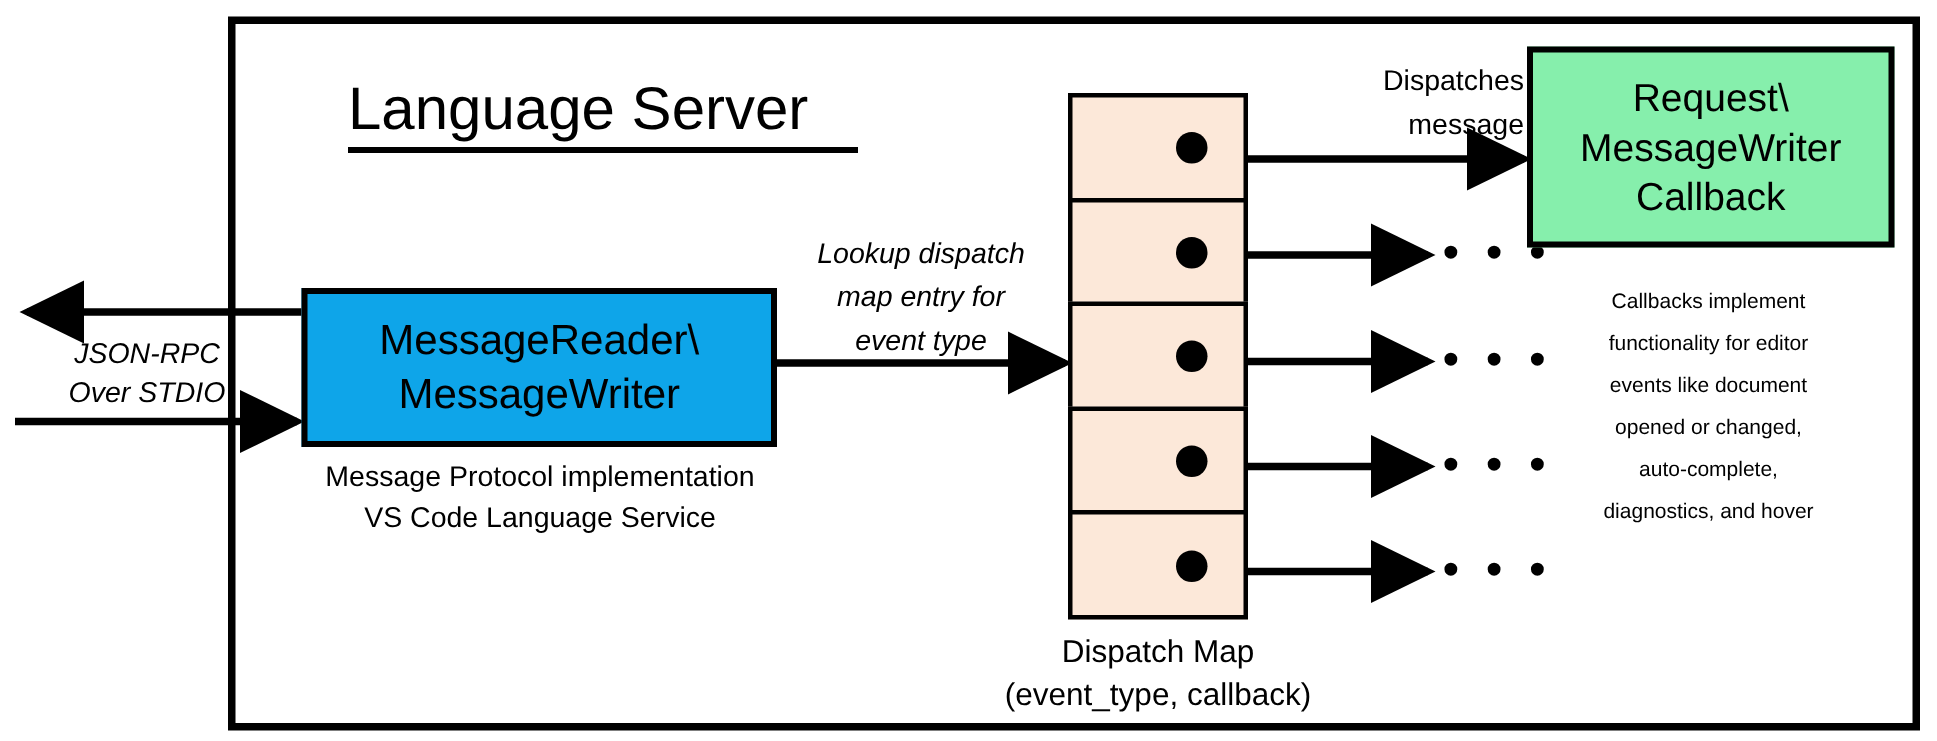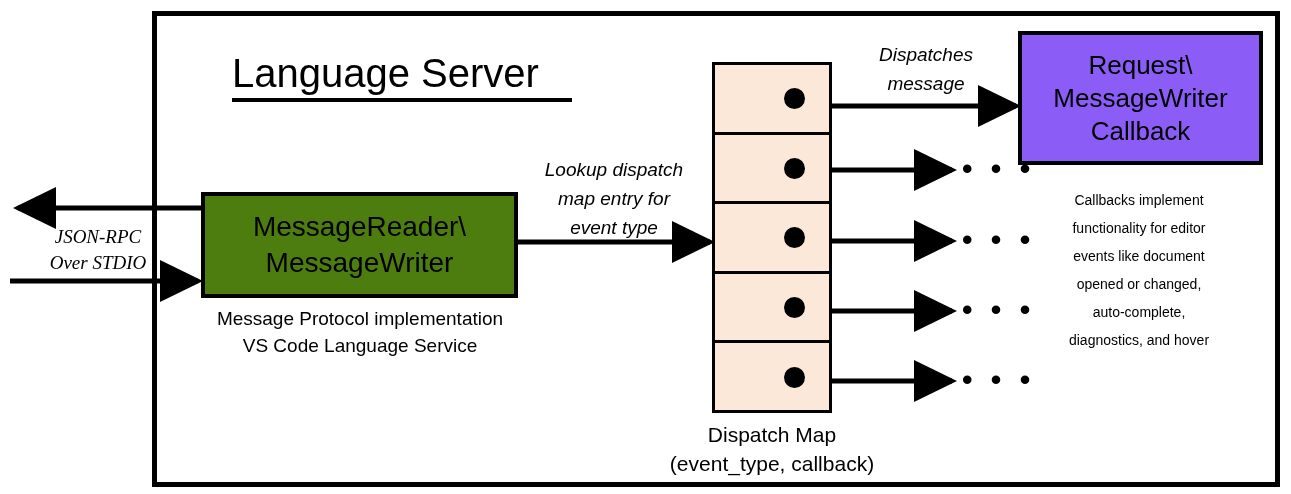--- a/index.html
+++ b/index.html
@@ -44,21 +44,21 @@
     border-bottom: 4px solid #000;
     padding-bottom: 2px;
   }
 
   
   #msg-box {
     left: 201px;
     top: 192px;
     width: 317px;
     height: 106px;
-    background: #4d7c0f;
+    background: #0ea5e9;
     border: 4px solid #000000;
     box-sizing: border-box;
     display: flex;
     flex-direction: column;
     align-items: center;
     justify-content: center;
     font-size: 28px;
     line-height: 36px;
     text-align: center;
   }
@@ -73,43 +73,41 @@
 
   
   #jsonrpc-label {
     left: 28px;
     top: 224px;
     width: 140px;
     text-align: center;
     font-size: 19px;
     line-height: 26px;
     font-style: italic;
-    font-family: Liberation Serif, serif;
   }
 
   
   #lookup-label {
     left: 516px;
     top: 155px;
     width: 196px;
     text-align: center;
     font-size: 19px;
     line-height: 29px;
     font-style: italic;
   }
 
   
   #dispatch-label {
     left: 836px;
     top: 40px;
     width: 180px;
-    text-align: center;
+    text-align: right;
     font-size: 19px;
     line-height: 29px;
-    font-style: italic;
   }
 
   
   #dispatch-map {
     left: 712px;
     top: 62px;
     width: 120px;
     height: 351px;
     display: flex;
     flex-direction: column;
@@ -141,21 +139,21 @@
     font-size: 21px;
     line-height: 29px;
   }
 
   
   #callback-box {
     left: 1018px;
     top: 31px;
     width: 245px;
     height: 134px;
-    background: #8b5cf6;
+    background: #86efac;
     border: 4px solid #000000;
     box-sizing: border-box;
     display: flex;
     flex-direction: column;
     align-items: center;
     justify-content: center;
     font-size: 26px;
     line-height: 33px;
     text-align: center;
   }

